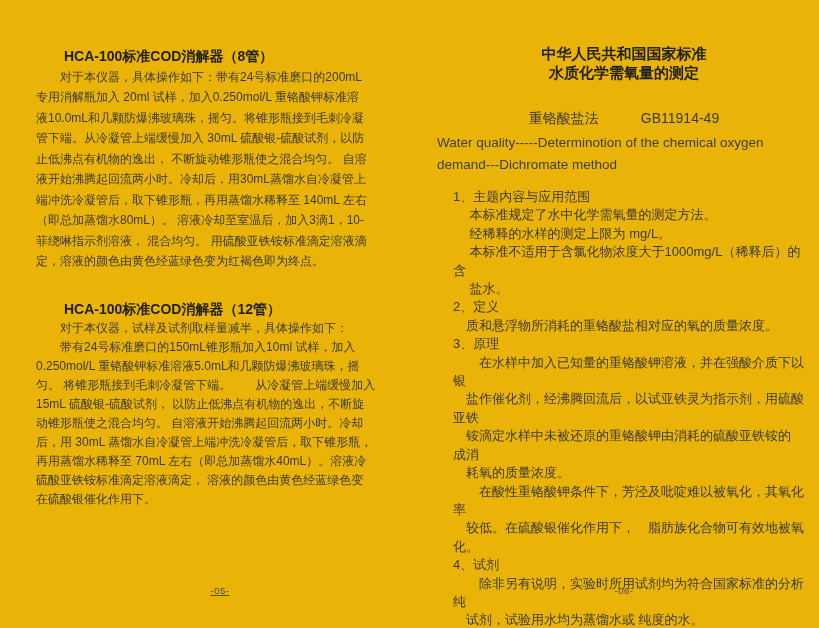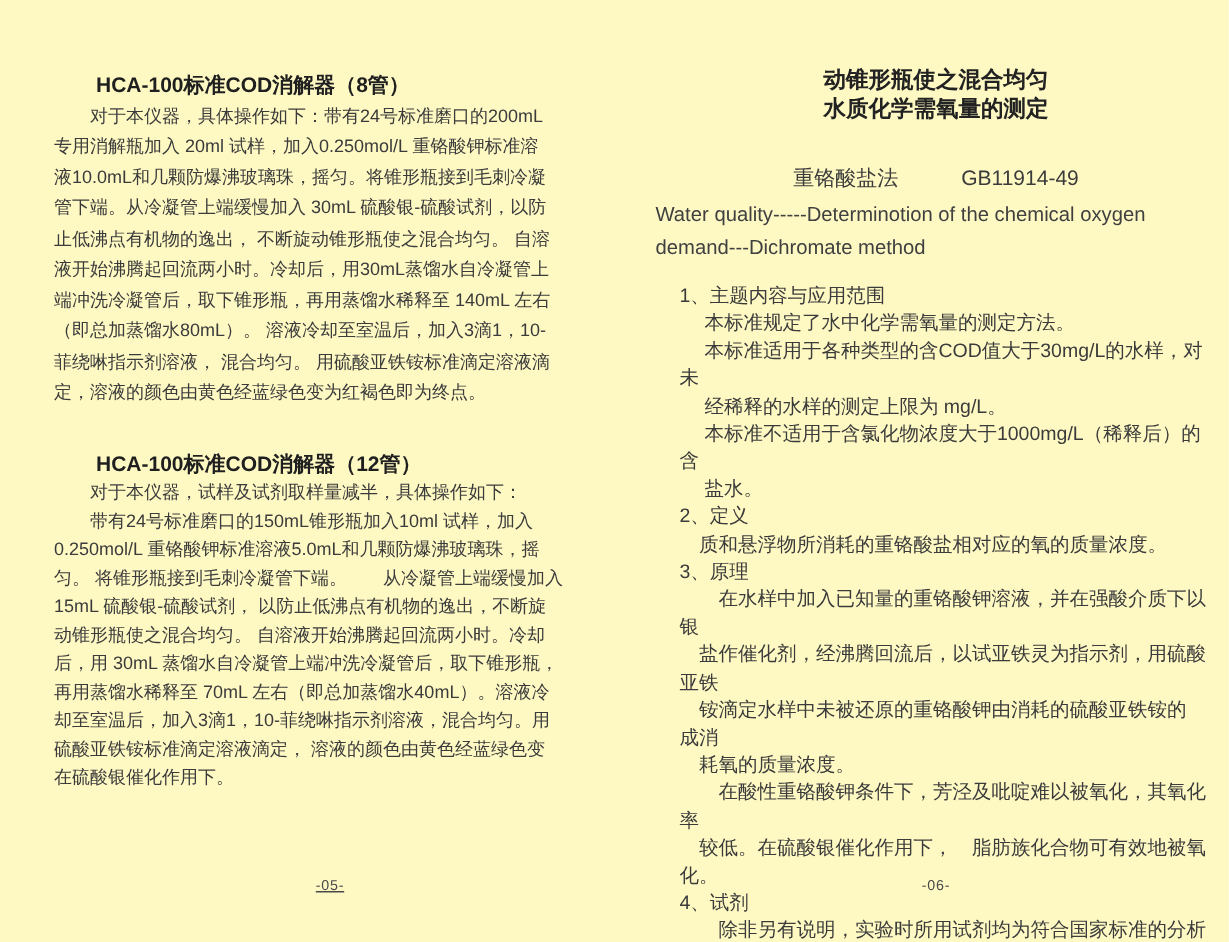--- a/index.html
+++ b/index.html
@@ -4,21 +4,21 @@
 <style>
   html, body { margin: 0; padding: 0; }
   body {
     width: 819px; height: 628px;
     background: #ffffff;
     font-family: "Liberation Sans", sans-serif;
   }
   .canvas {
     position: relative;
     width: 819px; height: 628px;
-    background: #fef9c3;
+    background: #eab308;
     overflow: hidden;
   }
   
   .left-page {
     position: absolute;
     left: 36px; top: 46px; width: 378px;
   }
   .left-page .section-title {
     font-size: 14px;
     font-weight: bold;
@@ -111,37 +111,35 @@
       <div class="section-title">HCA-100标准COD消解器（12管）</div>
       <div>
           <div class="tline">　　对于本仪器，试样及试剂取样量减半，具体操作如下：</div>
           <div class="tline">　　带有24号标准磨口的150mL锥形瓶加入10ml 试样，加入</div>
           <div class="tline">0.250mol/L 重铬酸钾标准溶液5.0mL和几颗防爆沸玻璃珠，摇</div>
           <div class="tline">匀。 将锥形瓶接到毛刺冷凝管下端。　　从冷凝管上端缓慢加入</div>
           <div class="tline">15mL 硫酸银-硫酸试剂， 以防止低沸点有机物的逸出，不断旋</div>
           <div class="tline">动锥形瓶使之混合均匀。 自溶液开始沸腾起回流两小时。冷却</div>
           <div class="tline">后，用 30mL 蒸馏水自冷凝管上端冲洗冷凝管后，取下锥形瓶，</div>
           <div class="tline">再用蒸馏水稀释至 70mL 左右（即总加蒸馏水40mL）。溶液冷</div>
-          <div class="tline">却至室温后，加入3滴1，10-菲绕啉指示剂溶液，混合均匀。用</div>
           <div class="tline">硫酸亚铁铵标准滴定溶液滴定， 溶液的颜色由黄色经蓝绿色变</div>
           <div class="tline">在硫酸银催化作用下。</div>
         </div>
     </div>
   </div>
 
   <div class="right-page">
-    <div class="doc-title-line">动锥形瓶使之混合均匀</div>
+    <div class="doc-title-line">中华人民共和国国家标准</div>
     <div class="doc-title-line">水质化学需氧量的测定</div>
     <div class="doc-subtitle">重铬酸盐法　　　GB11914-49</div>
     <div class="doc-subtitle-en first">Water quality-----Determinotion of the chemical oxygen</div>
     <div class="doc-subtitle-en">demand---Dichromate method</div>
     <div class="right-body">
         <div class="tline">1、主题内容与应用范围</div>
         <div class="tline">　 本标准规定了水中化学需氧量的测定方法。</div>
-        <div class="tline">　 本标准适用于各种类型的含COD值大于30mg/L的水样，对未</div>
         <div class="tline">　 经稀释的水样的测定上限为 mg/L。</div>
         <div class="tline">　 本标准不适用于含氯化物浓度大于1000mg/L（稀释后）的含</div>
         <div class="tline">　 盐水。</div>
         <div class="tline">2、定义</div>
         <div class="tline">　质和悬浮物所消耗的重铬酸盐相对应的氧的质量浓度。</div>
         <div class="tline">3、原理</div>
         <div class="tline">　　在水样中加入已知量的重铬酸钾溶液，并在强酸介质下以银</div>
         <div class="tline">　盐作催化剂，经沸腾回流后，以试亚铁灵为指示剂，用硫酸亚铁</div>
         <div class="tline">　铵滴定水样中未被还原的重铬酸钾由消耗的硫酸亚铁铵的　成消</div>
         <div class="tline">　耗氧的质量浓度。</div>

